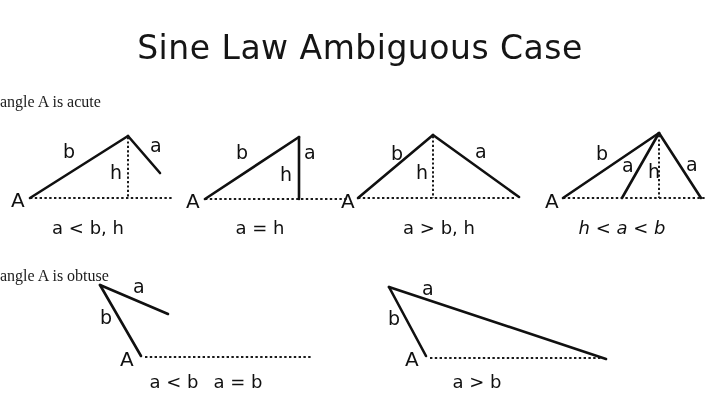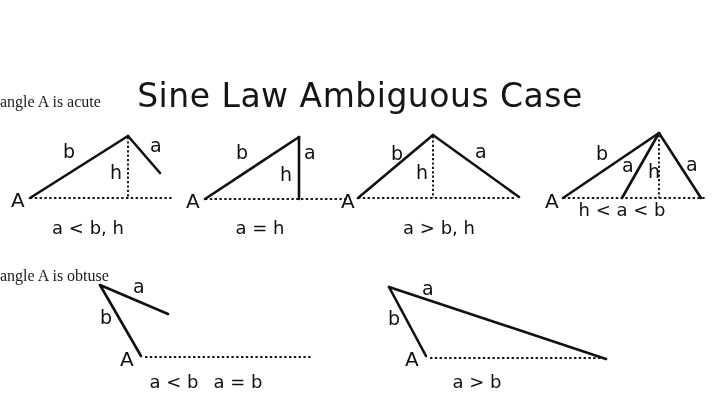--- a/index.html
+++ b/index.html
@@ -27,21 +27,20 @@
     left: 0;
     top: 28px;
     width: 720px;
     text-align: center;
     font-family: "DejaVu Sans", sans-serif;
     font-size: 33px;
     font-weight: 400;
     letter-spacing: 0.5px;
     color: #151515;
     white-space: nowrap;
-    margin-top: 48px;
   }
   .section-header {
     position: absolute;
     width: 720px;
     left: 0;
     text-align: left;
     font-family: "Liberation Serif", serif;
     font-size: 16px;
     color: #1b1b1b;
   }
@@ -137,21 +136,21 @@
 <div class="vlabel" style="left:391px; top:142px;">b</div>
 <div class="vlabel" style="left:475px; top:140px;">a</div>
 <div class="vlabel" style="left:416px; top:161px;">h</div>
 <div class="caption" style="left:355px; top:217px; width:168px;">a &gt; b, h</div>
 
 <div class="vertex-label" style="left:545px; top:189px;">A</div>
 <div class="vlabel" style="left:596px; top:142px;">b</div>
 <div class="vlabel" style="left:622px; top:154px;">a</div>
 <div class="vlabel" style="left:686px; top:153px;">a</div>
 <div class="vlabel" style="left:648px; top:160px;">h</div>
-<div class="caption" style="left:534px; top:199px; width:176px;">h &lt; a &lt; b</div>
+<div class="caption" style="left:534px; top:217px; width:176px;font-style:italic;">h &lt; a &lt; b</div>
 
 <div class="vertex-label" style="left:120px; top:347px;">A</div>
 <div class="vlabel" style="left:100px; top:306px;">b</div>
 <div class="vlabel" style="left:133px; top:275px;">a</div>
 <div class="caption" style="left:144px; top:371px; width:60px;">a &lt; b</div>
 <div class="caption" style="left:208px; top:371px; width:60px;">a = b</div>
 
 <div class="vertex-label" style="left:405px; top:347px;">A</div>
 <div class="vlabel" style="left:388px; top:307px;">b</div>
 <div class="vlabel" style="left:422px; top:277px;">a</div>

